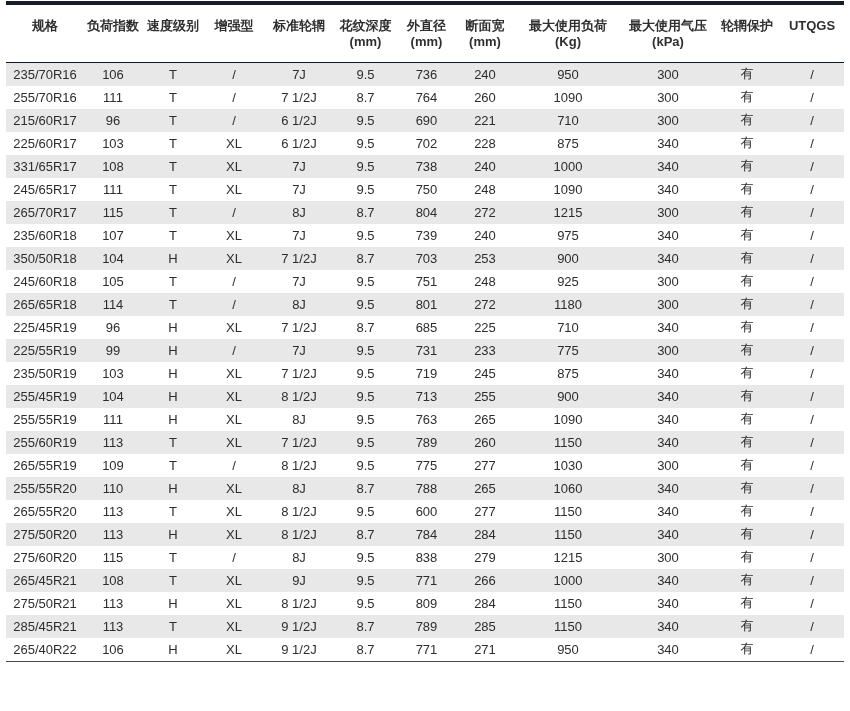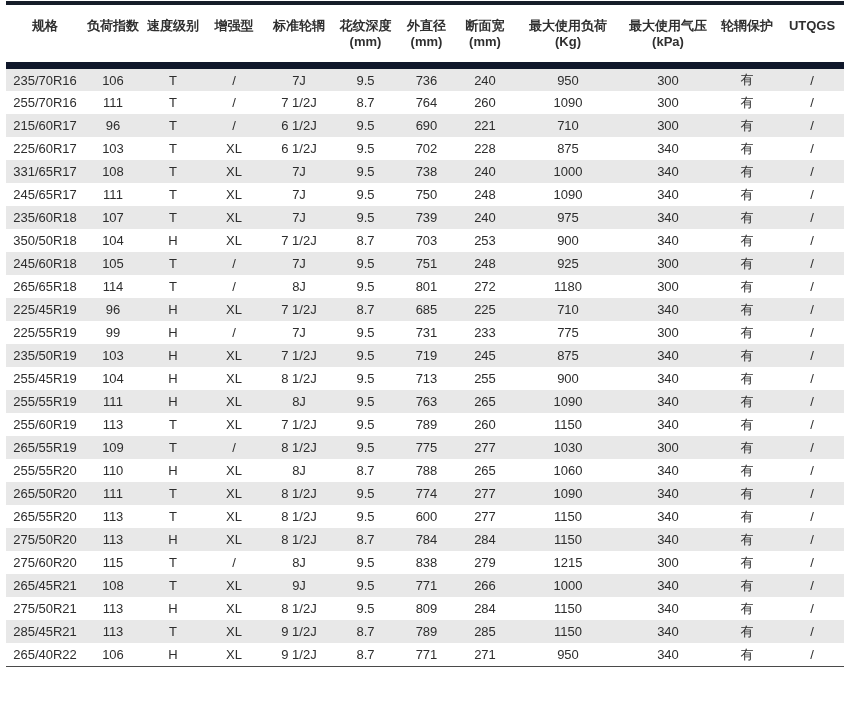--- a/index.html
+++ b/index.html
@@ -42,21 +42,21 @@
     vertical-align: top;
     padding: 13px 0 0 0;
     font-size: 13px;
     font-weight: 600;
     color: #2f2f2f;
     line-height: 16px;
     text-align: center;
     height: 44px;
   }
   thead tr {
-    border-bottom: 7px solid #0f172a;
+    border-bottom: 1px solid #0f172a;
   }
   tbody td {
     height: 22px;
     padding: 0;
     font-size: 13px;
     font-weight: 400;
     color: #2d2d2d;
     text-align: center;
     vertical-align: middle;
     white-space: nowrap;
@@ -214,20 +214,34 @@
           <td>7J</td>
           <td>9.5</td>
           <td>750</td>
           <td>248</td>
           <td>1090</td>
           <td>340</td>
           <td>有</td>
           <td>/</td>
         </tr>
         <tr>
+          <td>265/70R17</td>
+          <td>115</td>
+          <td>T</td>
+          <td>/</td>
+          <td>8J</td>
+          <td>8.7</td>
+          <td>804</td>
+          <td>272</td>
+          <td>1215</td>
+          <td>300</td>
+          <td>有</td>
+          <td>/</td>
+        </tr>
+        <tr>
           <td>235/60R18</td>
           <td>107</td>
           <td>T</td>
           <td>XL</td>
           <td>7J</td>
           <td>9.5</td>
           <td>739</td>
           <td>240</td>
           <td>975</td>
           <td>340</td>
@@ -377,34 +391,20 @@
         <tr>
           <td>255/55R20</td>
           <td>110</td>
           <td>H</td>
           <td>XL</td>
           <td>8J</td>
           <td>8.7</td>
           <td>788</td>
           <td>265</td>
           <td>1060</td>
-          <td>340</td>
-          <td>有</td>
-          <td>/</td>
-        </tr>
-        <tr>
-          <td>265/50R20</td>
-          <td>111</td>
-          <td>T</td>
-          <td>XL</td>
-          <td>8 1/2J</td>
-          <td>9.5</td>
-          <td>774</td>
-          <td>277</td>
-          <td>1090</td>
           <td>340</td>
           <td>有</td>
           <td>/</td>
         </tr>
         <tr>
           <td>265/55R20</td>
           <td>113</td>
           <td>T</td>
           <td>XL</td>
           <td>8 1/2J</td>

